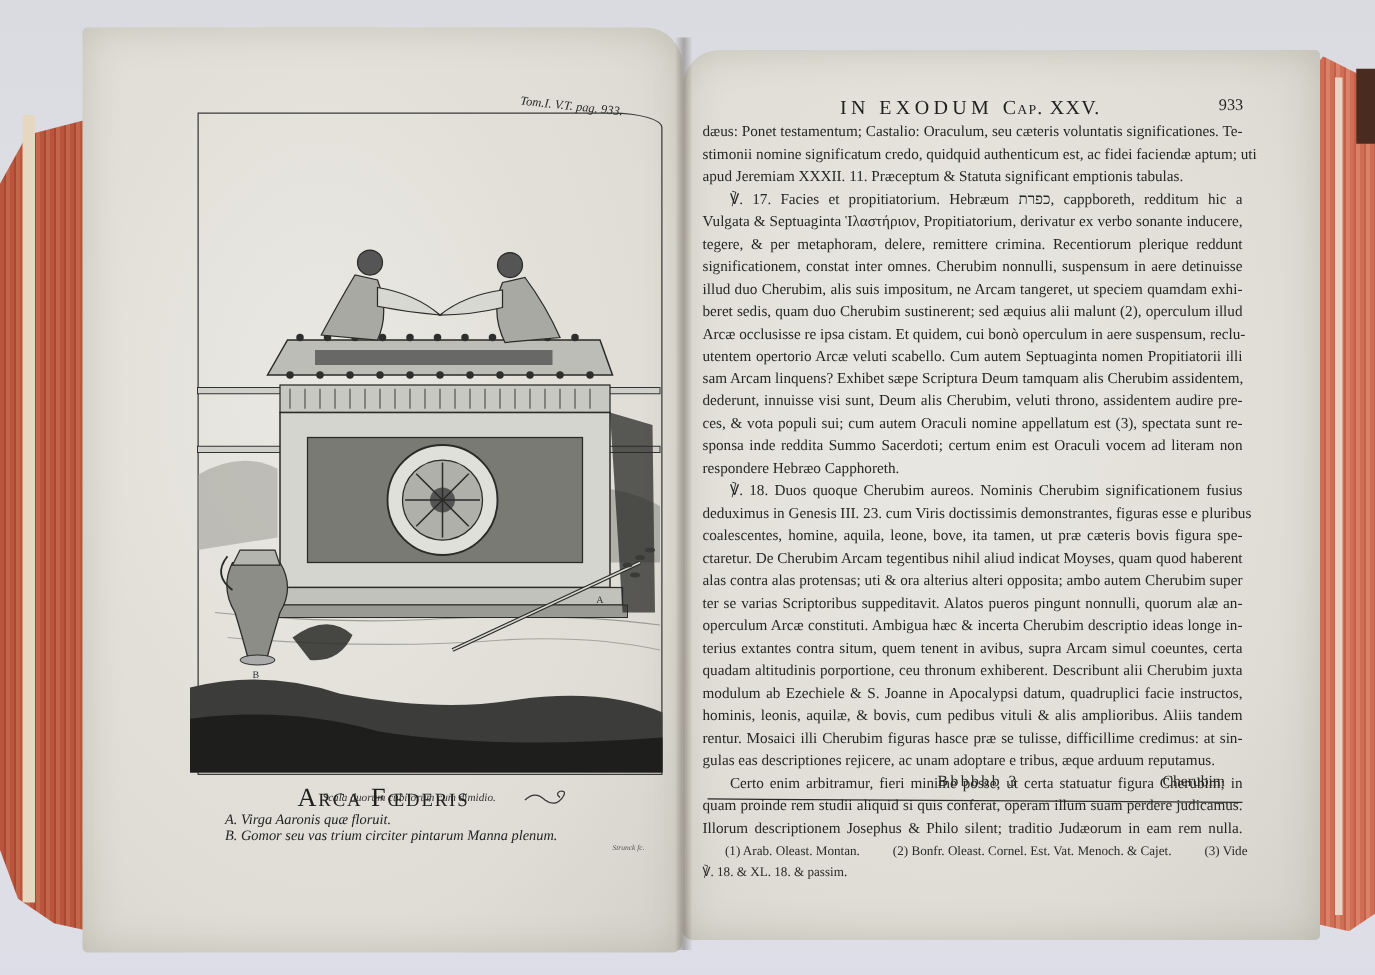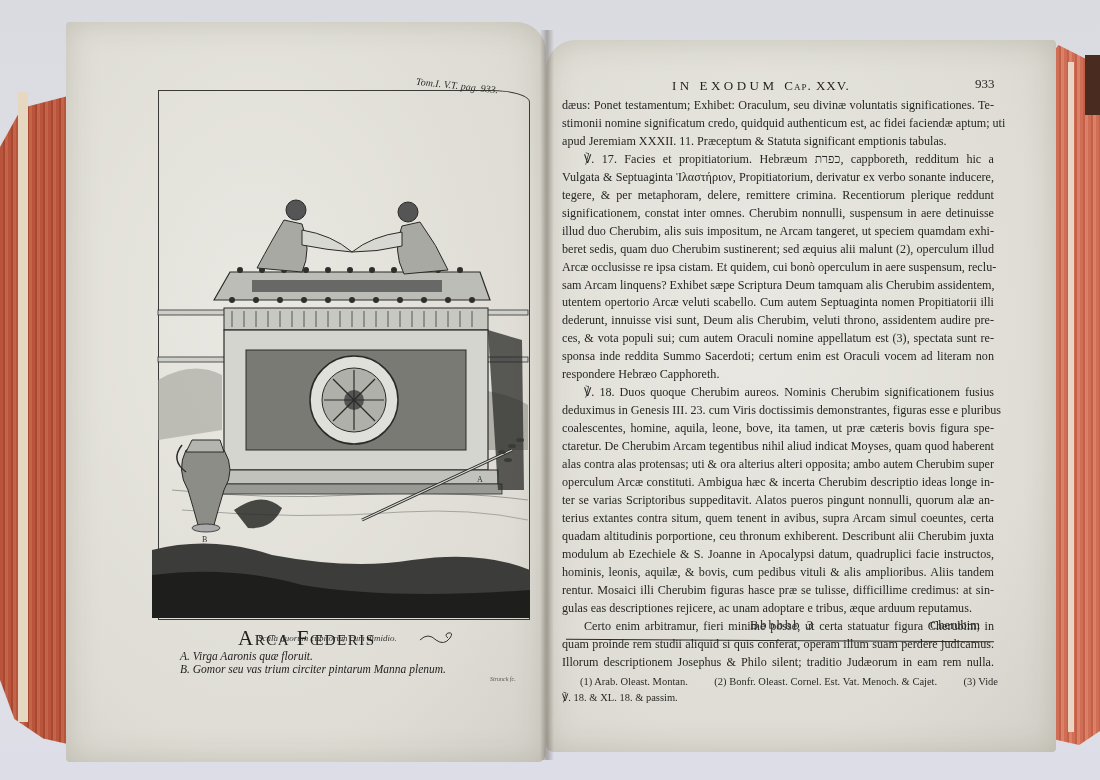--- a/index.html
+++ b/index.html
@@ -87,21 +87,21 @@
   .legend-b { top: 663px; }
   .engraver {
     position: absolute; left: 490px; top: 676px;
     font-family: "Liberation Serif", serif; font-style: italic;
     font-size: 6px; color: #555;
   }
 
   
   .running-head {
     position: absolute; left: 672px; top: 78px;
-    font-family: "Liberation Serif", serif; font-size: 13px;
+    font-family: "Liberation Serif", serif; font-size: 16px;
     letter-spacing: 3.5px; color: #1f1f1e;
   }
   .running-head .cap { font-variant: small-caps; letter-spacing: 1px; }
   .page-num {
     position: absolute; left: 975px; top: 76px;
     font-family: "Liberation Serif", serif; font-size: 13px; color: #1f1f1e;
   }
   .body-text {
     position: absolute; left: 562px; top: 97px; width: 432px;
     font-family: "Liberation Serif", serif; font-size: 12.15px;
@@ -263,43 +263,43 @@
   <div class="page page-right"></div>
   <div class="gutter"></div>
 
   <div class="running-head">
     <span>IN EXODUM</span>
     <span class="cap">Cap. XXV.</span>
   </div>
   <div class="page-num">933</div>
 
   <div class="body-text">
-    <span class="ln">dæus: Ponet testamentum; Exhibet: Oraculum, seu divinæ voluntatis significationes. Te-</span>
+    <span class="ln">dæus: Ponet testamentum; Castalio: Oraculum, seu cæteris voluntatis significationes. Te-</span>
     <span class="ln">stimonii nomine significatum credo, quidquid authenticum est, ac fidei faciendæ aptum; uti</span>
     <span class="ln last">apud Jeremiam XXXII. 11. Præceptum &amp; Statuta significant emptionis tabulas.</span>
     <span class="ln indent">℣. 17. Facies et propitiatorium. Hebræum כפרת, cappboreth, redditum hic a</span>
     <span class="ln">Vulgata &amp; Septuaginta Ἱλαστήριον, Propitiatorium, derivatur ex verbo sonante inducere,</span>
     <span class="ln">tegere, &amp; per metaphoram, delere, remittere crimina. Recentiorum plerique reddunt</span>
     <span class="ln">significationem, constat inter omnes. Cherubim nonnulli, suspensum in aere detinuisse</span>
     <span class="ln">illud duo Cherubim, alis suis impositum, ne Arcam tangeret, ut speciem quamdam exhi-</span>
     <span class="ln">beret sedis, quam duo Cherubim sustinerent; sed æquius alii malunt (2), operculum illud</span>
     <span class="ln">Arcæ occlusisse re ipsa cistam. Et quidem, cui bonò operculum in aere suspensum, reclu-</span>
+    <span class="ln">utentem opertorio Arcæ veluti scabello. Cum autem Septuaginta nomen Propitiatorii illi</span>
     <span class="ln">sam Arcam linquens? Exhibet sæpe Scriptura Deum tamquam alis Cherubim assidentem,</span>
-    <span class="ln">utentem opertorio Arcæ veluti scabello. Cum autem Septuaginta nomen Propitiatorii illi</span>
     <span class="ln">dederunt, innuisse visi sunt, Deum alis Cherubim, veluti throno, assidentem audire pre-</span>
     <span class="ln">ces, &amp; vota populi sui; cum autem Oraculi nomine appellatum est (3), spectata sunt re-</span>
     <span class="ln">sponsa inde reddita Summo Sacerdoti; certum enim est Oraculi vocem ad literam non</span>
     <span class="ln last">respondere Hebræo Capphoreth.</span>
     <span class="ln indent">℣. 18. Duos quoque Cherubim aureos. Nominis Cherubim significationem fusius</span>
     <span class="ln">deduximus in Genesis III. 23. cum Viris doctissimis demonstrantes, figuras esse e pluribus</span>
     <span class="ln">coalescentes, homine, aquila, leone, bove, ita tamen, ut præ cæteris bovis figura spe-</span>
     <span class="ln">ctaretur. De Cherubim Arcam tegentibus nihil aliud indicat Moyses, quam quod haberent</span>
     <span class="ln">alas contra alas protensas; uti &amp; ora alterius alteri opposita; ambo autem Cherubim super</span>
+    <span class="ln">ter se varias Scriptoribus suppeditavit. Alatos pueros pingunt nonnulli, quorum alæ an-</span>
     <span class="ln">operculum Arcæ constituti. Ambigua hæc &amp; incerta Cherubim descriptio ideas longe in-</span>
-    <span class="ln">ter se varias Scriptoribus suppeditavit. Alatos pueros pingunt nonnulli, quorum alæ an-</span>
     <span class="ln">terius extantes contra situm, quem tenent in avibus, supra Arcam simul coeuntes, certa</span>
     <span class="ln">quadam altitudinis porportione, ceu thronum exhiberent. Describunt alii Cherubim juxta</span>
     <span class="ln">modulum ab Ezechiele &amp; S. Joanne in Apocalypsi datum, quadruplici facie instructos,</span>
     <span class="ln">hominis, leonis, aquilæ, &amp; bovis, cum pedibus vituli &amp; alis amplioribus. Aliis tandem</span>
     <span class="ln">rentur. Mosaici illi Cherubim figuras hasce præ se tulisse, difficillime credimus: at sin-</span>
     <span class="ln last">gulas eas descriptiones rejicere, ac unam adoptare e tribus, æque arduum reputamus.</span>
     <span class="ln indent">Certo enim arbitramur, fieri minime posse, ut certa statuatur figura Cherubim; in</span>
     <span class="ln">quam proinde rem studii aliquid si quis conferat, operam illum suam perdere judicamus.</span>
     <span class="ln">Illorum descriptionem Josephus &amp; Philo silent; traditio Judæorum in eam rem nulla.</span>
   </div>

